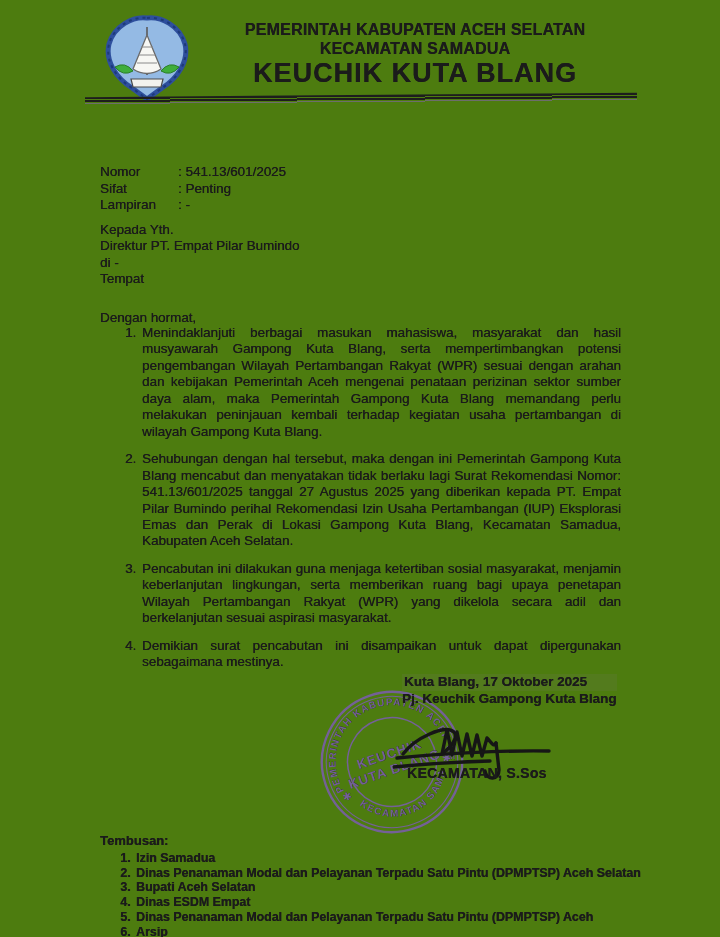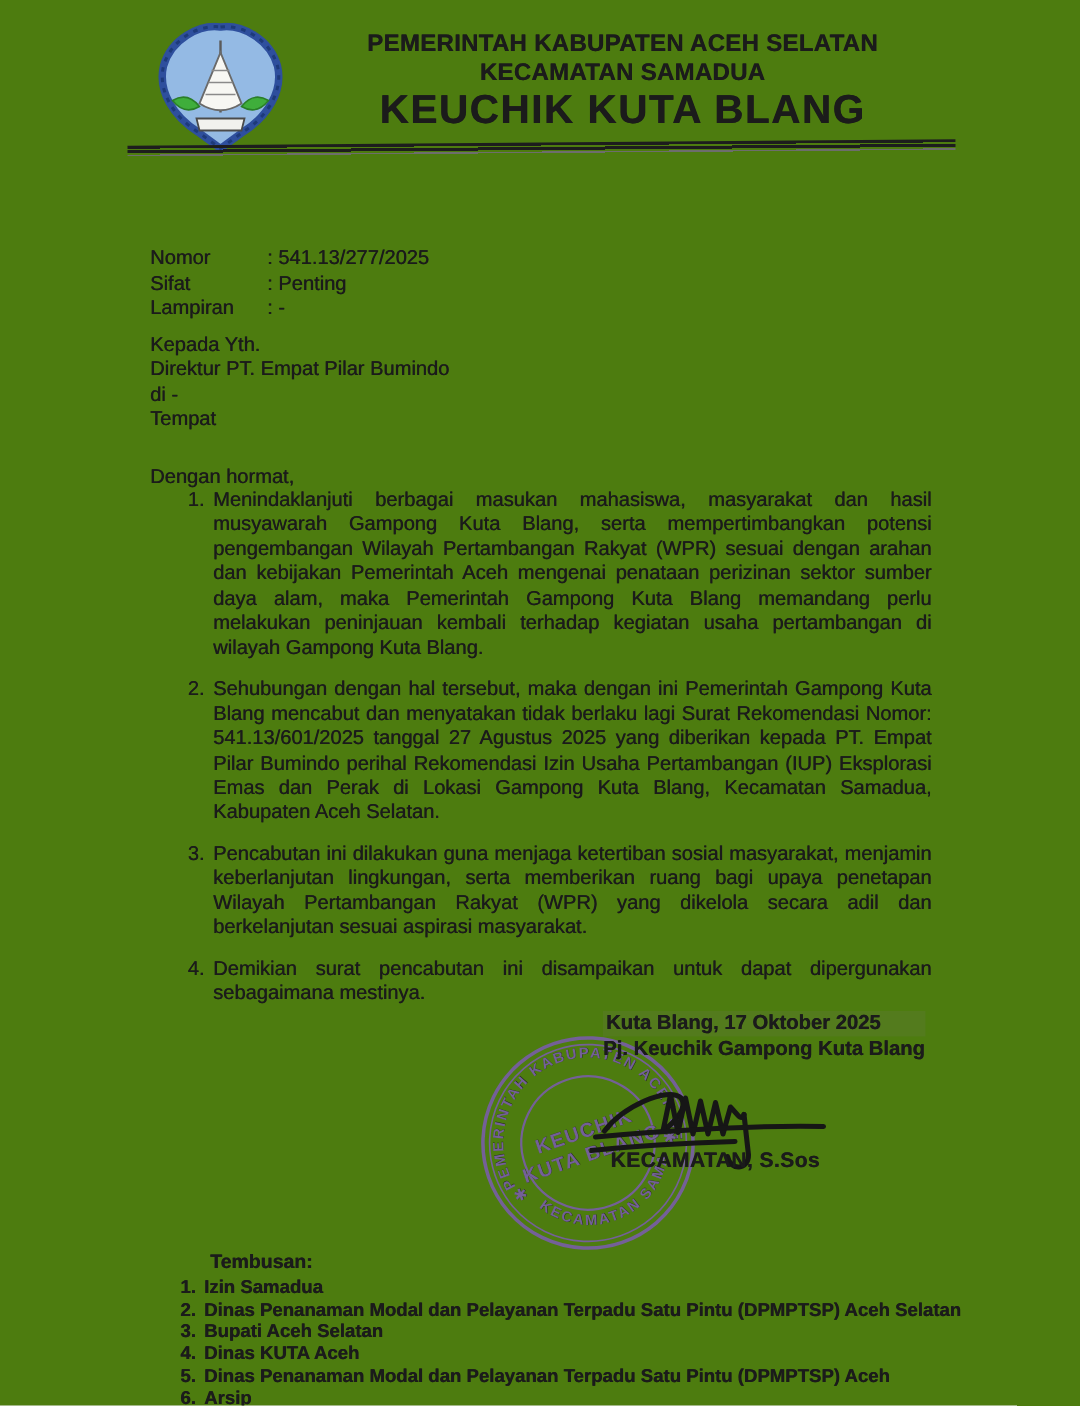--- a/index.html
+++ b/index.html
@@ -36,21 +36,21 @@
     margin-bottom:11px;padding-left:2px;
   }
   
   .stamp{position:absolute;left:318px;top:686px;width:148px;height:152px;transform:rotate(-19deg);opacity:.85;}
   .sign{position:absolute;left:402px;top:674px;font-size:13.5px;font-weight:700;line-height:16.5px;}
   .sign .place-date{background:rgba(120,120,120,.14);padding:0 2px;}
   .sig-scribble{position:absolute;left:393px;top:708px;width:170px;height:82px;}
   .sig-name{position:absolute;left:407px;top:765px;font-size:14px;font-weight:700;letter-spacing:.3px;}
   
   .cc{position:absolute;left:100px;top:833px;}
-  .cc-title{font-size:13px;font-weight:700;line-height:16px;margin-left:40px;}
+  .cc-title{font-size:13px;font-weight:700;line-height:16px;}
   .cc ol{margin:2px 0 0;padding:0 0 0 34px;}
   .cc li{font-size:12.4px;font-weight:700;line-height:14.7px;white-space:nowrap;padding-left:2px;}
 </style>
 </head>
 <body>
 
 <div class="page">
 
   <svg class="crest" viewBox="0 0 92 88">
     <path d="M46 3 C60 1 79 11 84 29 C88 46 77 63 61 73 L46 84 L31 73 C15 63 4 46 8 29 C13 11 32 1 46 3 Z" fill="#94bae4" stroke="#2e4f9d" stroke-width="5" stroke-linejoin="round"></path>
@@ -66,21 +66,21 @@
   <div class="head-text">
     <div class="head-l1">PEMERINTAH KABUPATEN ACEH SELATAN</div>
     <div class="head-l2">KECAMATAN SAMADUA</div>
     <div class="head-l3">KEUCHIK KUTA BLANG</div>
   </div>
   <div class="rule"></div>
 
   <div class="meta">
     <div class="mrow">
       <span class="mlabel">Nomor</span>
-      <span class="mvalue">: 541.13/277/2025</span>
+      <span class="mvalue">: 541.13/601/2025</span>
     </div>
     <div class="mrow">
       <span class="mlabel">Sifat</span>
       <span class="mvalue">: Penting</span>
     </div>
     <div class="mrow">
       <span class="mlabel">Lampiran</span>
       <span class="mvalue">: -</span>
     </div>
   </div>
@@ -141,19 +141,19 @@
   </svg>
 
   <div class="sig-name">KECAMATAN, S.Sos</div>
 
   <div class="cc">
     <div class="cc-title">Tembusan:</div>
     <ol>
       <li>Izin Samadua</li>
       <li>Dinas Penanaman Modal dan Pelayanan Terpadu Satu Pintu (DPMPTSP) Aceh Selatan</li>
       <li>Bupati Aceh Selatan</li>
-      <li>Dinas KUTA Aceh</li>
+      <li>Dinas ESDM Empat</li>
       <li>Dinas Penanaman Modal dan Pelayanan Terpadu Satu Pintu (DPMPTSP) Aceh</li>
       <li>Arsip</li>
     </ol>
   </div>
 
 </div>
 
 </body></html>

